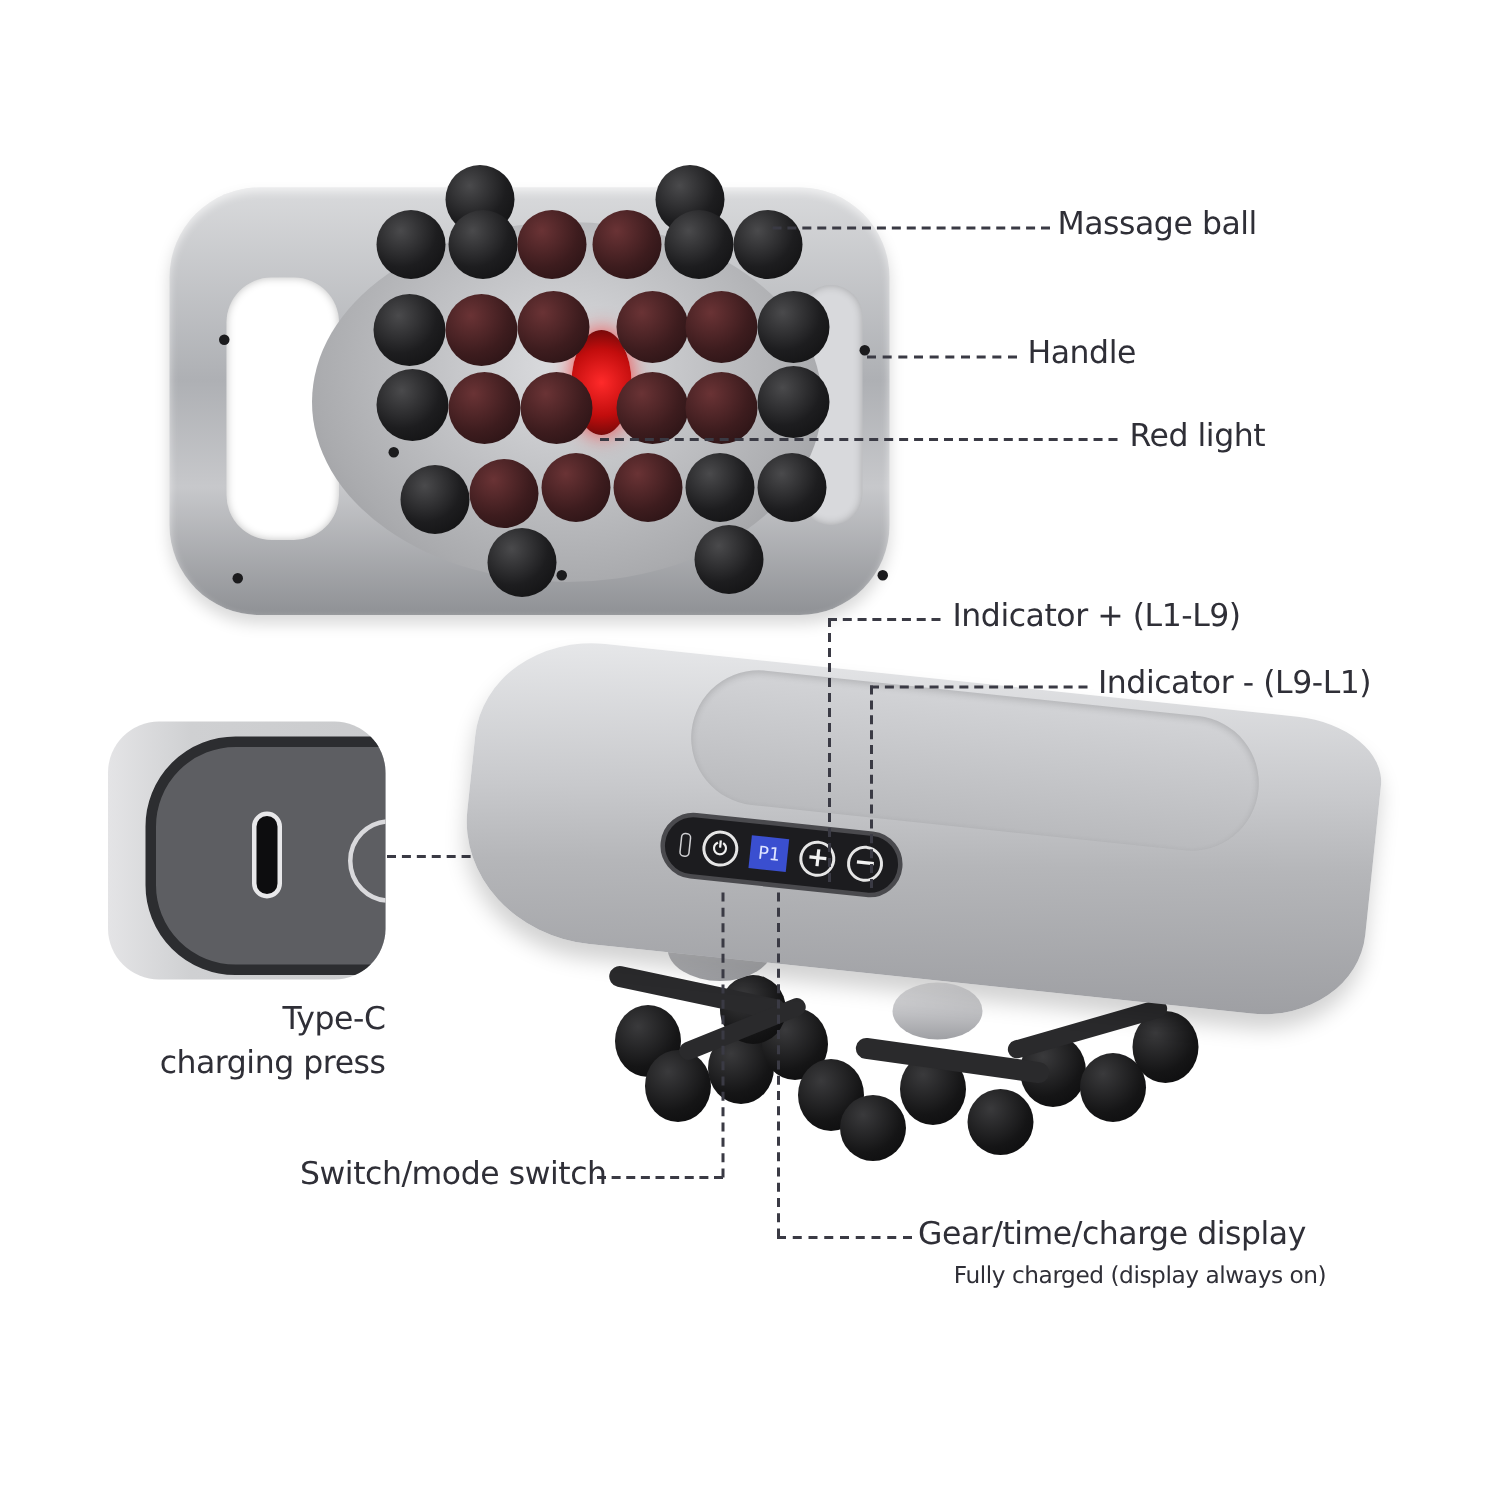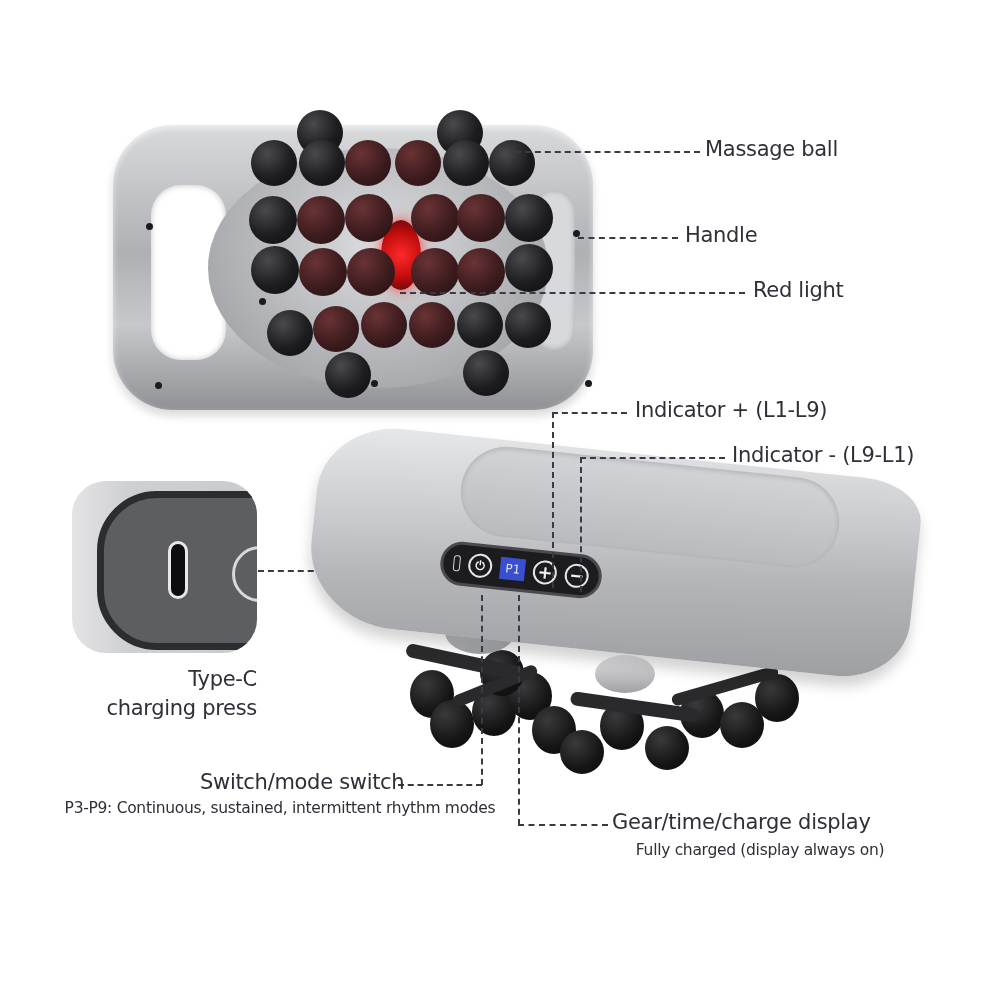--- a/index.html
+++ b/index.html
@@ -148,21 +148,20 @@
 <div class="abs label-main" style="left:635px;top:398px;">Indicator +  (L1-L9)</div>
 
 <div class="abs dash-v" style="left:580px;top:457px;height:135px;"></div>
 <div class="abs dash-h" style="left:580px;top:457px;width:145px;"></div>
 <div class="abs label-main" style="left:732px;top:443px;">Indicator - (L9-L1)</div>
 
 <div class="abs dash-v" style="left:481px;top:595px;height:190px;"></div>
 <div class="abs dash-h" style="left:398px;top:784px;width:84px;"></div>
 <div class="abs label-main" style="left:166px;top:770px;margin-left:34px;">Switch/mode switch</div>
 <div class="abs center" style="left:0px;top:797px;width:560px;line-height:22px;">
-  <div class="label-sub">P3-P9: Continuous, sustained, intermittent rhythm modes</div>
 </div>
 
 <div class="abs dash-v" style="left:518px;top:595px;height:230px;"></div>
 <div class="abs dash-h" style="left:518px;top:824px;width:90px;"></div>
 <div class="abs label-main" style="left:612px;top:810px;">Gear/time/charge display</div>
 <div class="abs center" style="left:590px;top:838px;width:340px;line-height:24px;">
   <div class="label-sub">Fully charged (display always on)</div>
 </div>
 
 </body></html>

